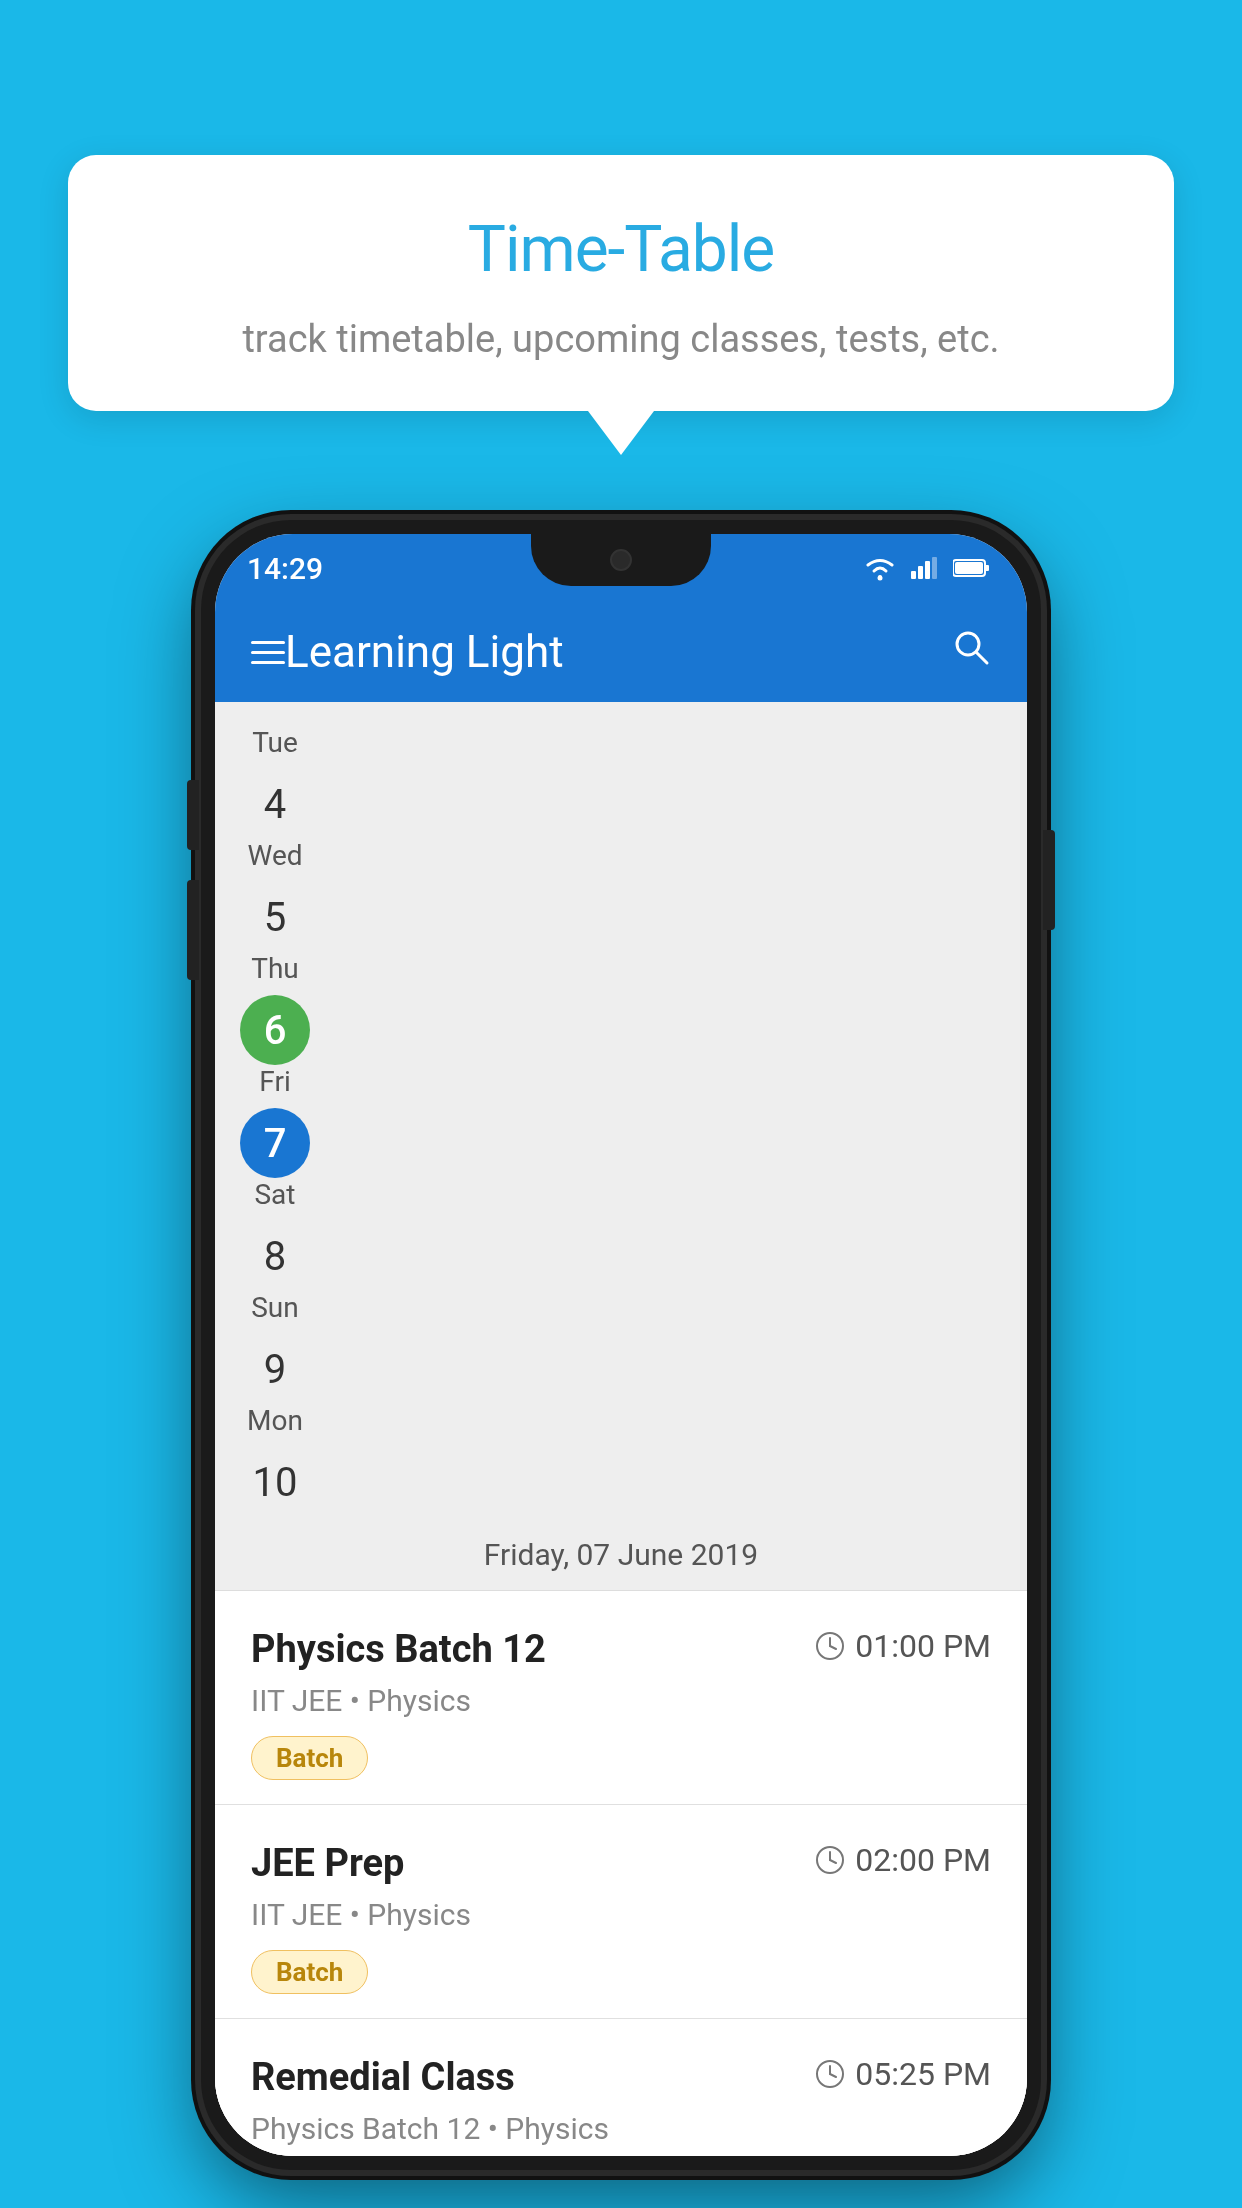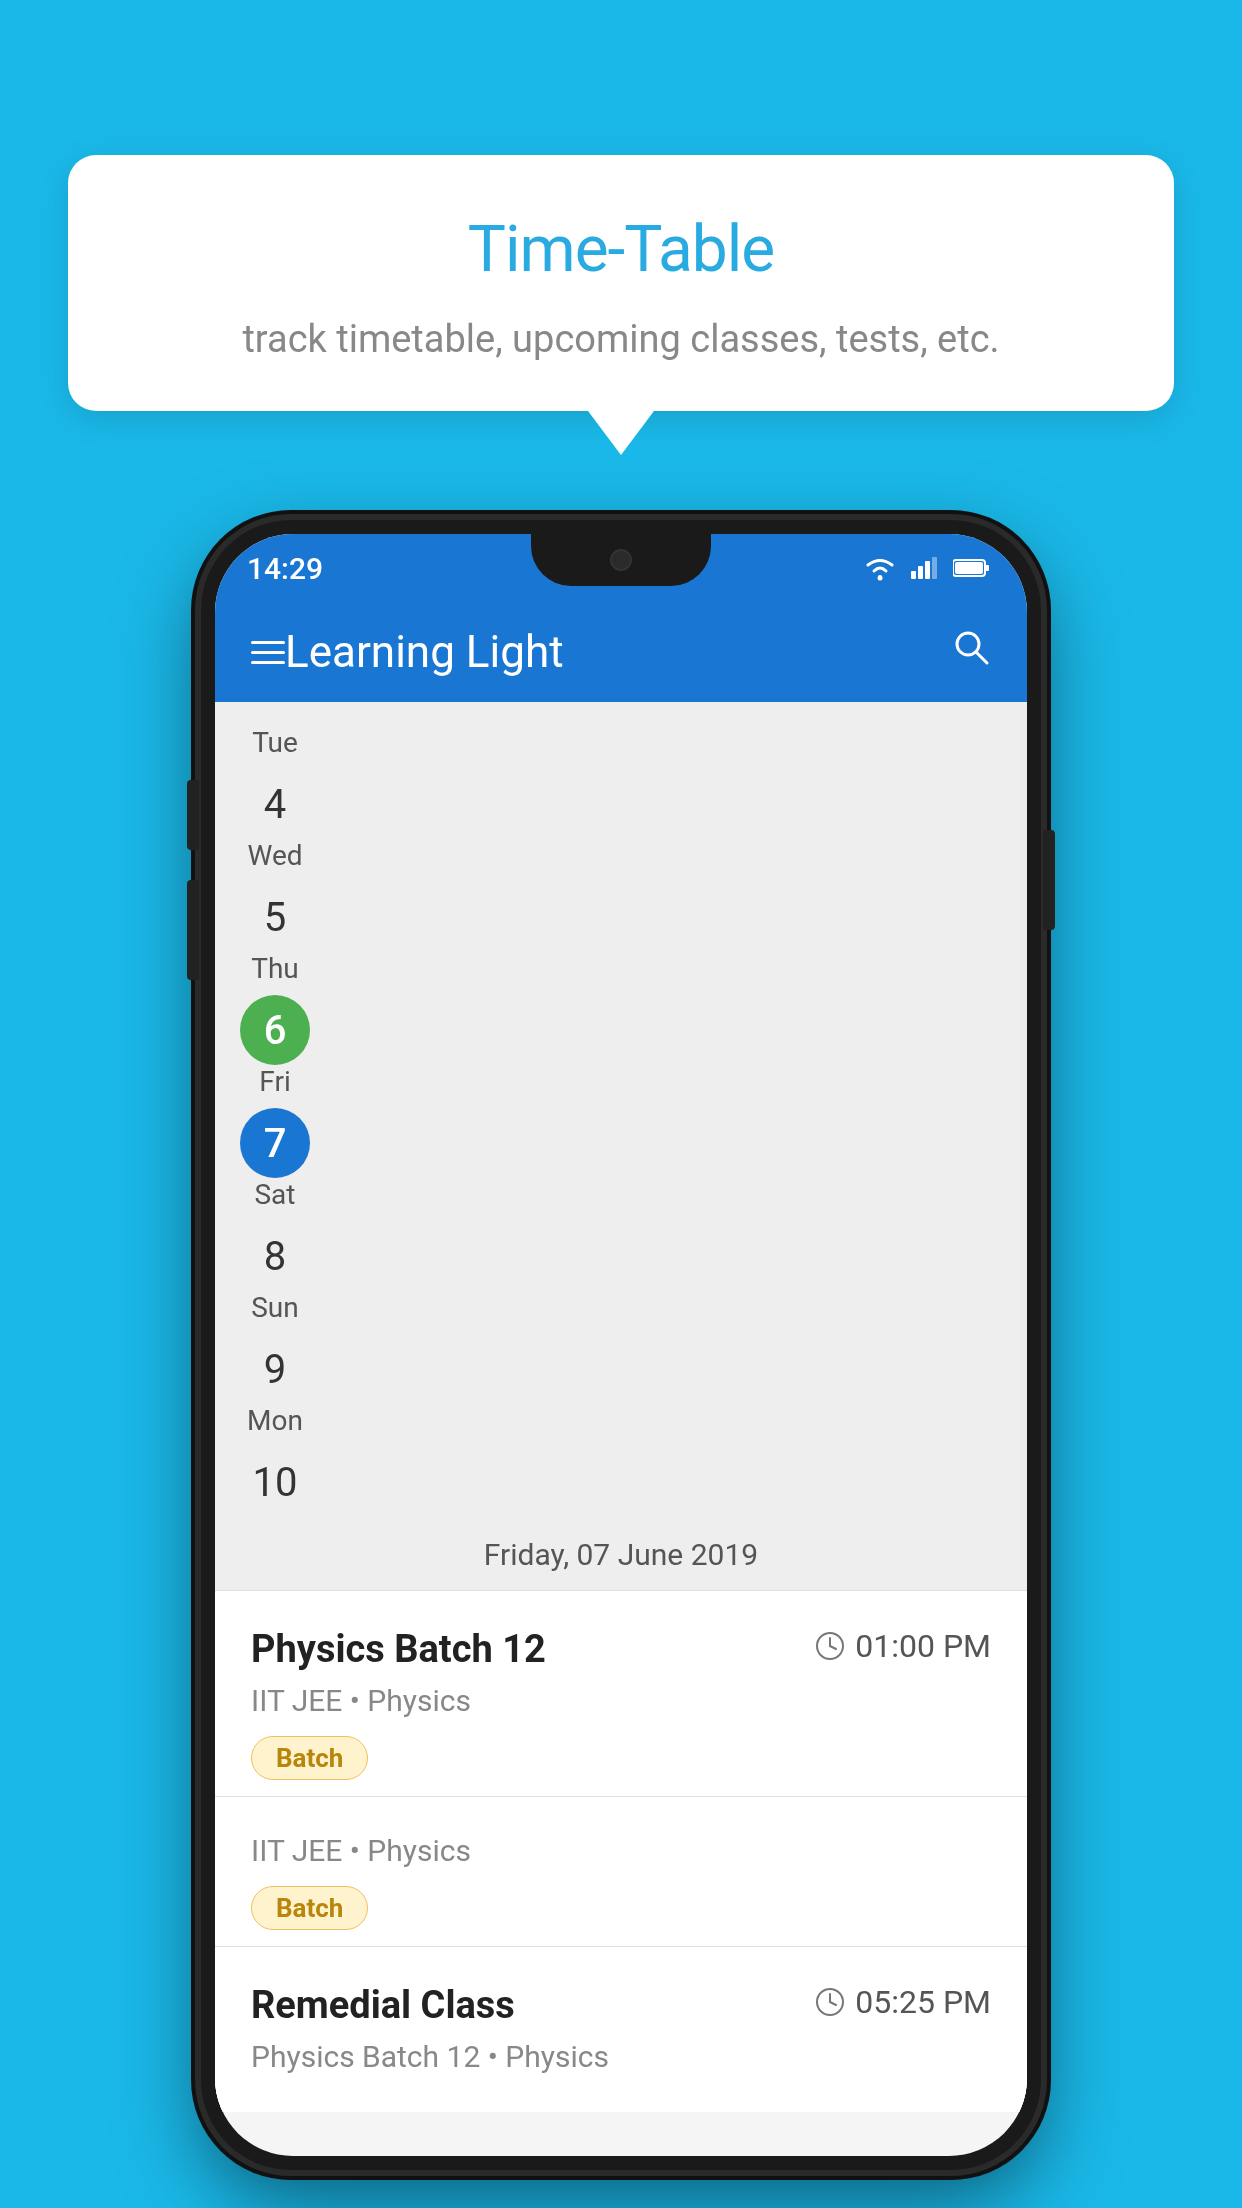--- a/index.html
+++ b/index.html
@@ -294,21 +294,21 @@
       background: #ddd;
     }
 
     
     .schedule-list {
       background: white;
       overflow-y: auto;
     }
 
     .schedule-item {
-      padding: 36px 36px 16px;
+      padding: 36px 36px 24px;
       border-bottom: 1px solid #e0e0e0;
       background: white;
     }
 
     .schedule-item-header {
       display: flex;
       justify-content: space-between;
       align-items: flex-start;
       margin-bottom: 12px;
     }
@@ -463,20 +463,31 @@
                 <line x1="15" y1="15" x2="21" y2="18" stroke="#777" stroke-width="2" stroke-linecap="round"></line>
               </svg>
               <span>01:00 PM</span>
             </span>
           </div>
           <div class="schedule-item-subtitle">IIT JEE • Physics</div>
           <span class="batch-badge">Batch</span>
         </div>
 
         <div class="schedule-item">
+          <div class="schedule-item-header">
+            <span class="schedule-item-title">JEE Prep</span>
+            <span class="schedule-item-time">
+              <svg width="30" height="30" viewBox="0 0 30 30">
+                <circle cx="15" cy="15" r="13" stroke="#777" stroke-width="2" fill="none"></circle>
+                <line x1="15" y1="7" x2="15" y2="15" stroke="#777" stroke-width="2" stroke-linecap="round"></line>
+                <line x1="15" y1="15" x2="21" y2="18" stroke="#777" stroke-width="2" stroke-linecap="round"></line>
+              </svg>
+              <span>02:00 PM</span>
+            </span>
+          </div>
           <div class="schedule-item-subtitle">IIT JEE • Physics</div>
           <span class="batch-badge">Batch</span>
         </div>
 
         <div class="schedule-item-partial">
           <div class="schedule-item-header">
             <span class="schedule-item-title">Remedial Class</span>
             <span class="schedule-item-time">
               <svg width="30" height="30" viewBox="0 0 30 30">
                 <circle cx="15" cy="15" r="13" stroke="#777" stroke-width="2" fill="none"></circle>

